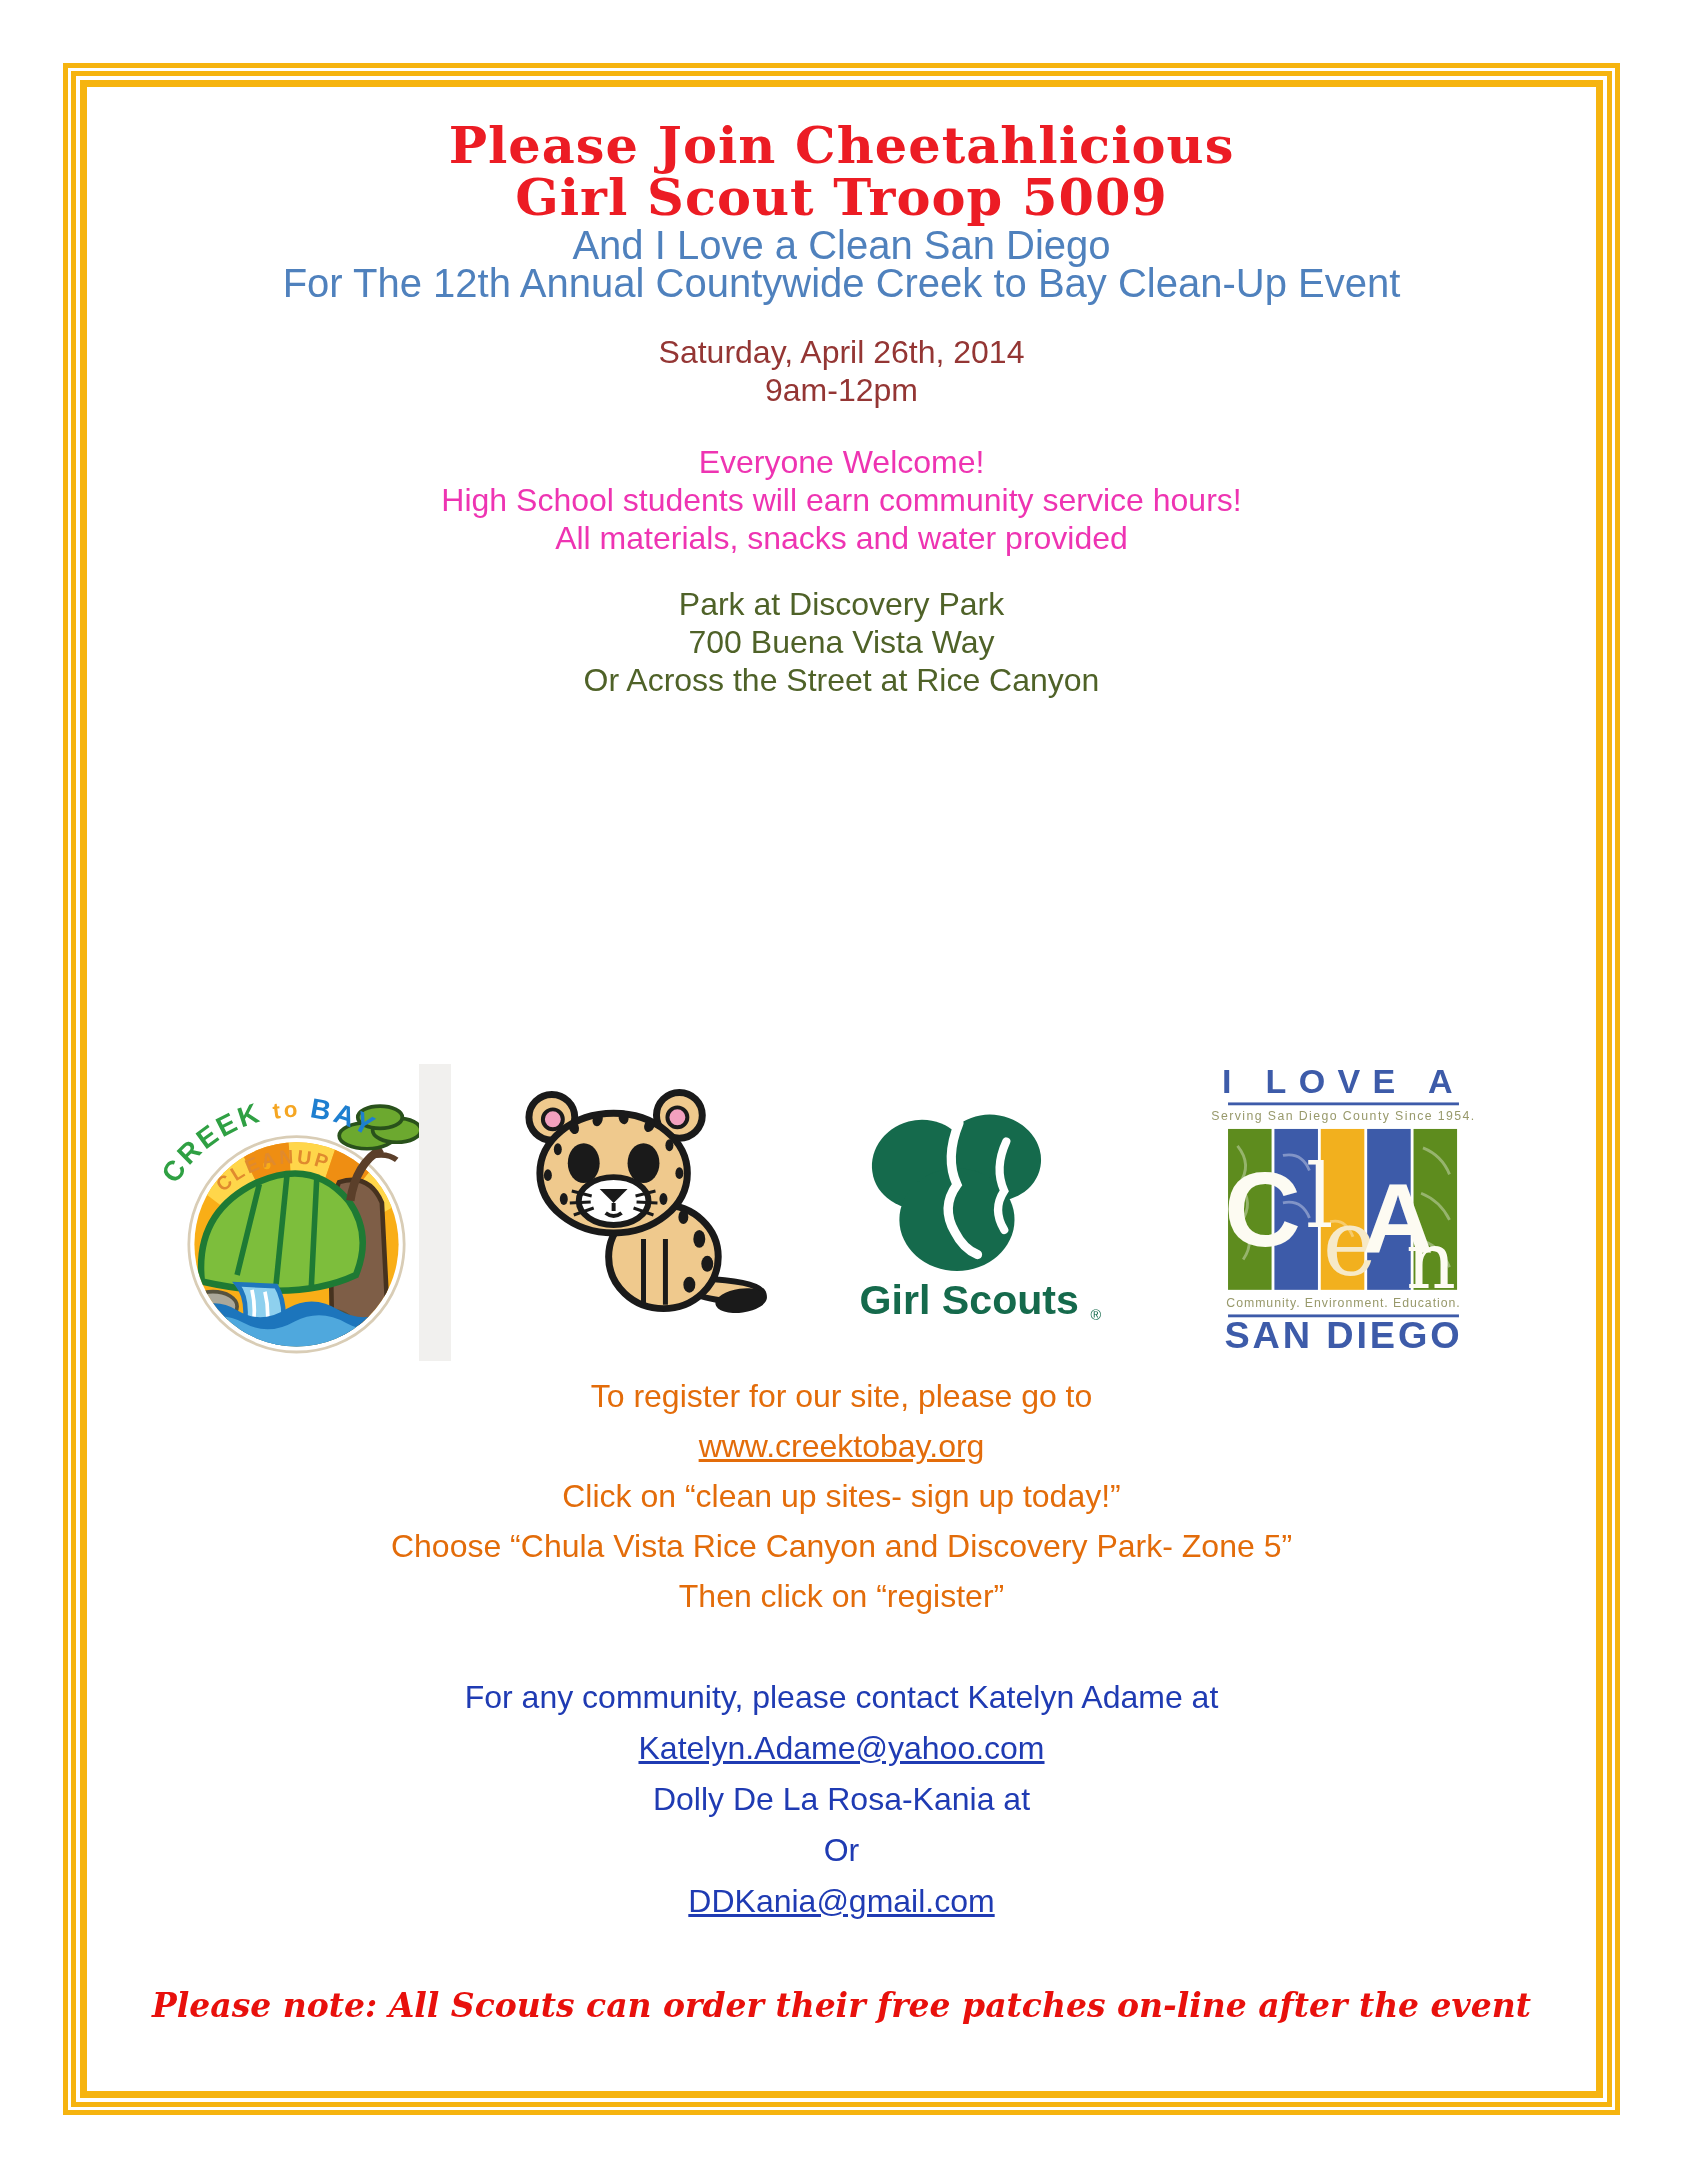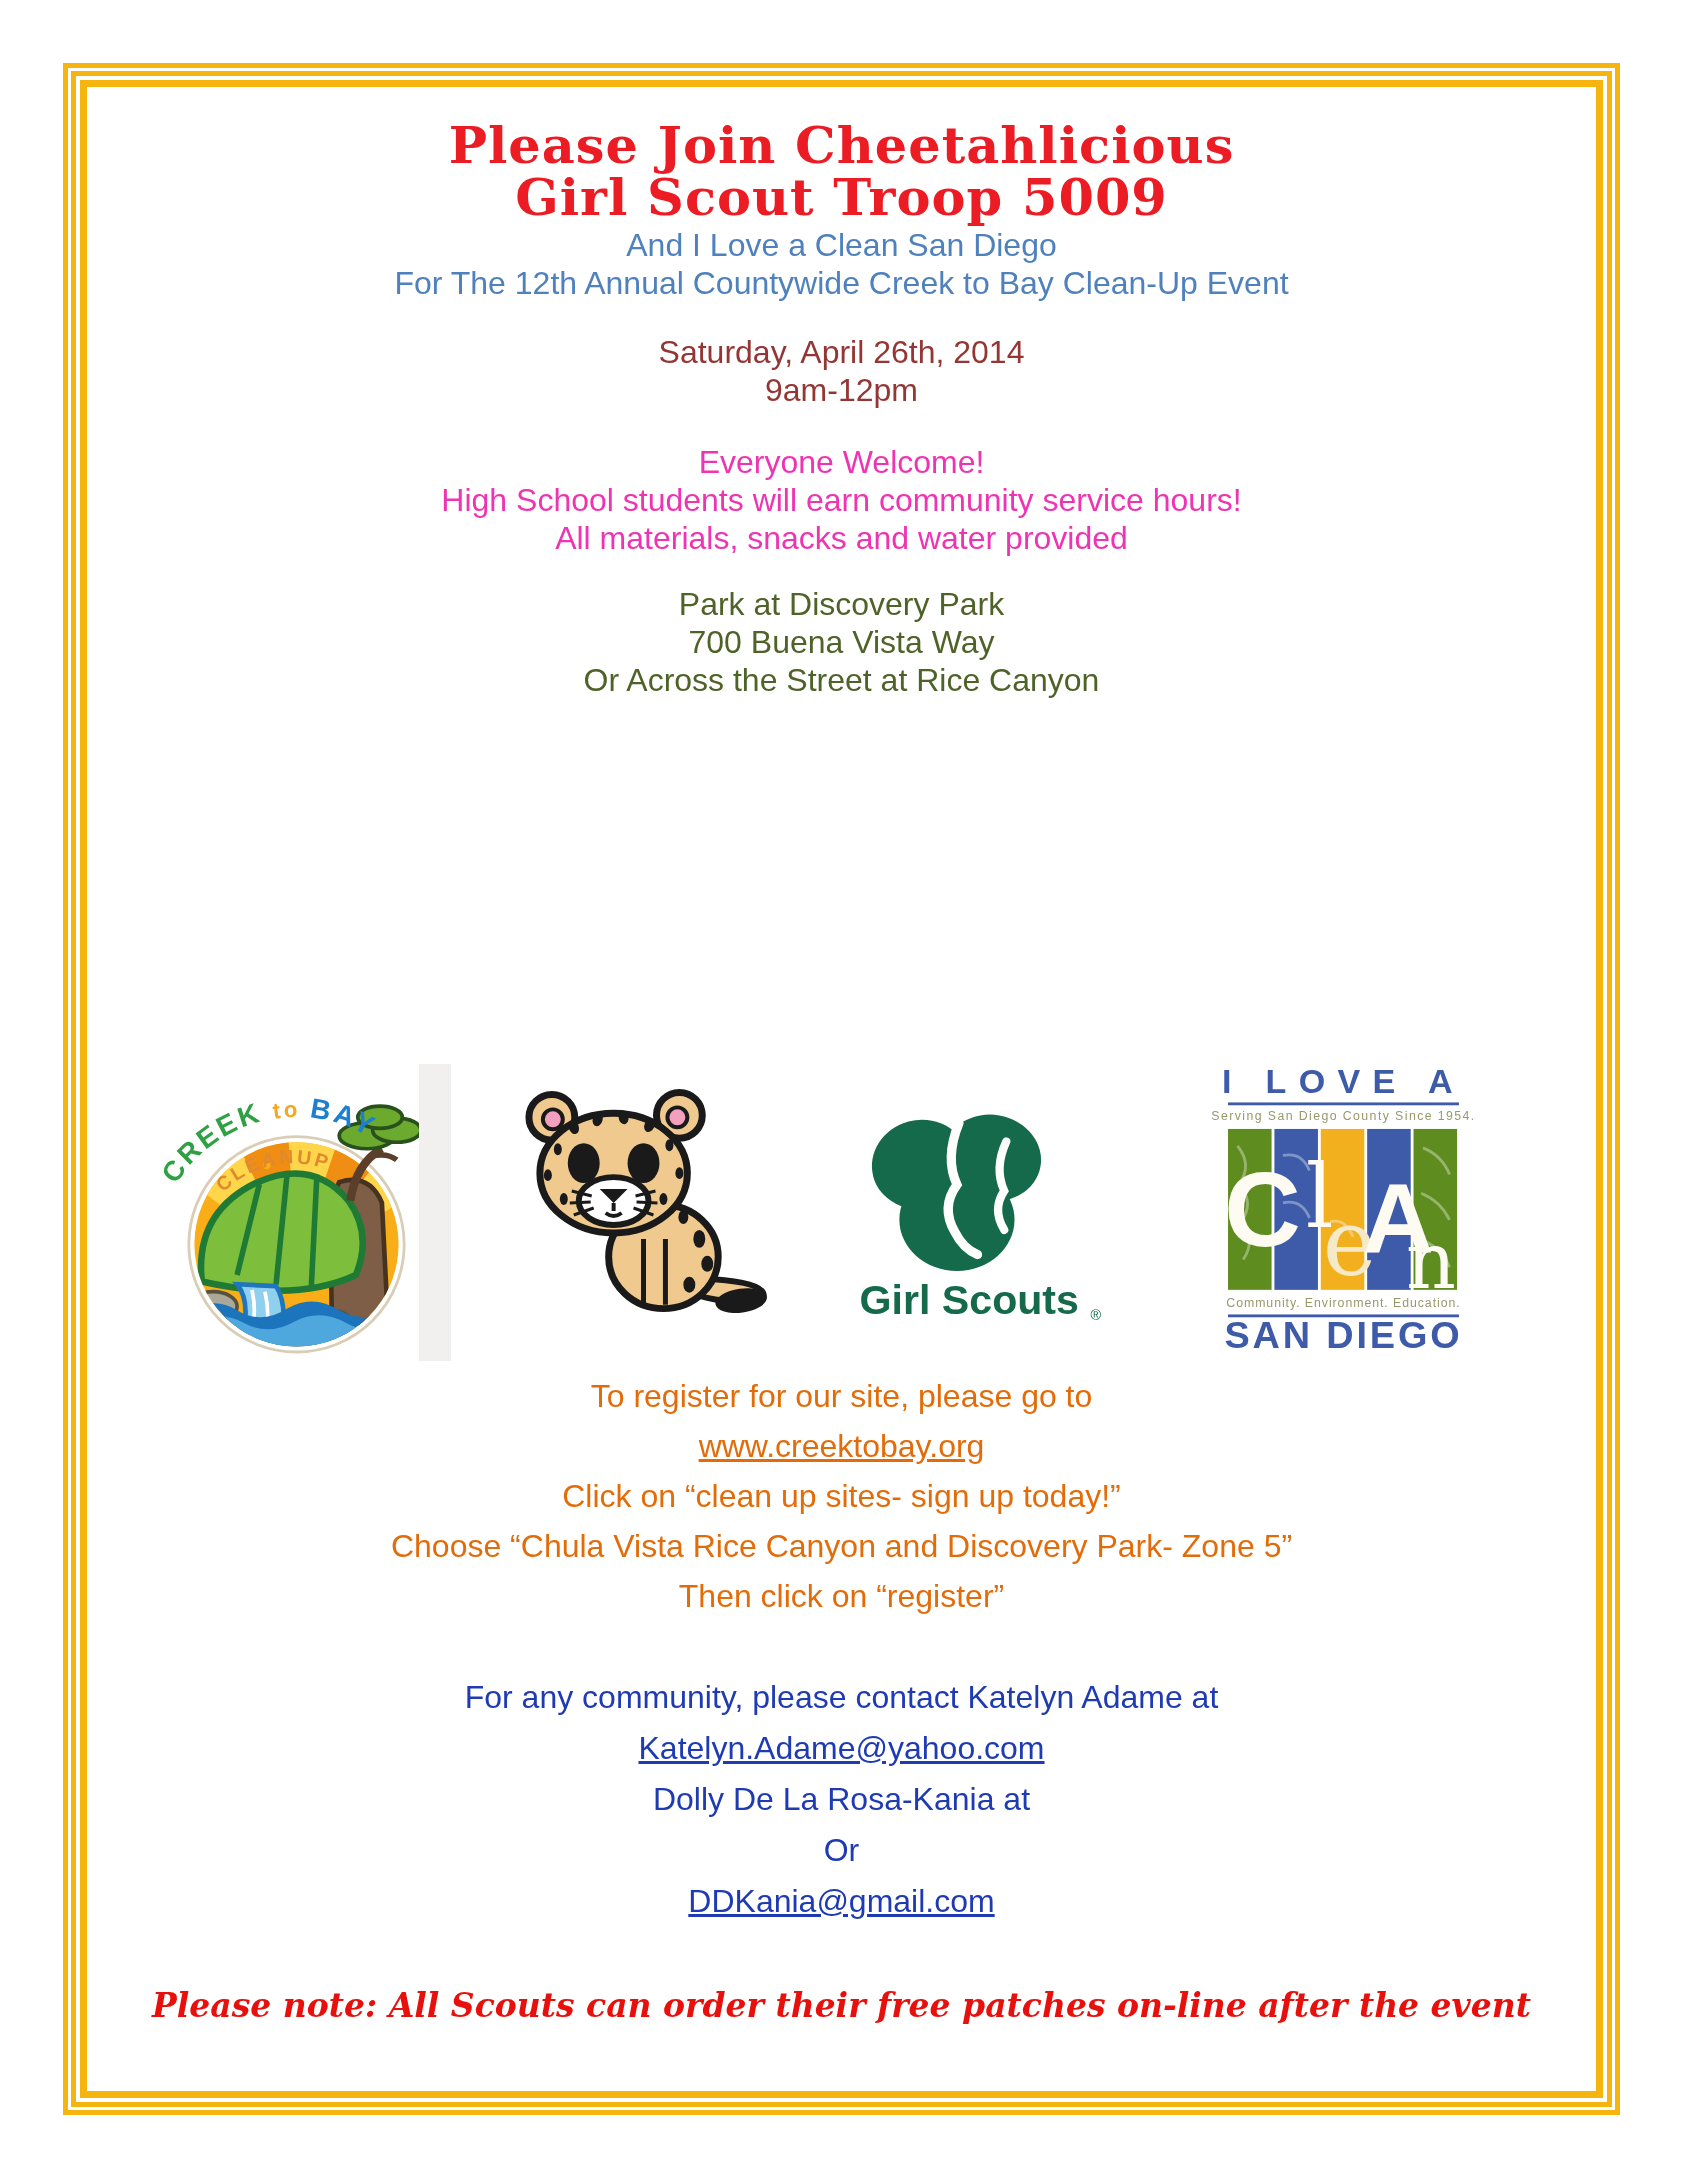--- a/index.html
+++ b/index.html
@@ -8,21 +8,21 @@
   
   .frame-a{position:absolute;inset:63px;border:5px solid #F6B40F;}
   .frame-b{position:absolute;inset:3px;border:5px solid #F6B40F;}
   .frame-c{position:absolute;inset:4px;border:7px solid #F6B40F;}
 
   .section{position:absolute;left:92px;right:92px;text-align:center;}
   .line{display:block;white-space:pre;}
 
   .title{top:119px;color:#EC1C24;font-family:"DejaVu Serif",serif;font-weight:bold;
          font-size:51px;line-height:52px;letter-spacing:1px;}
-  .subtitle{top:226px;color:#4F81BD;font-size:32px;line-height:38px;}
+  .subtitle{top:226px;color:#4F81BD;font-size:40px;line-height:38px;}
   .datetime{top:333px;color:#943634;font-size:32px;line-height:38px;}
   .welcome{top:443px;color:#EE34B2;font-size:32px;line-height:38px;}
   .location{top:585px;color:#4F6228;font-size:32px;line-height:38px;}
   .register{top:1371px;color:#E36C0A;font-size:32px;line-height:50px;}
   .contact{top:1672px;color:#1F3BB3;font-size:32px;line-height:51px;}
   .footer-note{top:1986px;color:#E8100C;font-family:"DejaVu Serif",serif;
          font-style:italic;font-weight:bold;font-size:33px;line-height:40px;}
 
   .link{text-decoration:underline;cursor:pointer;}
 

